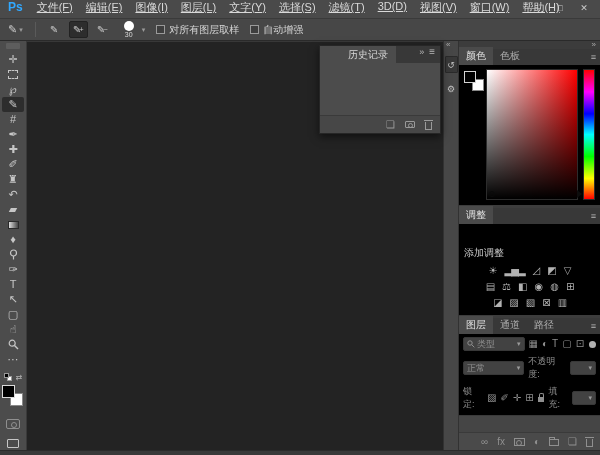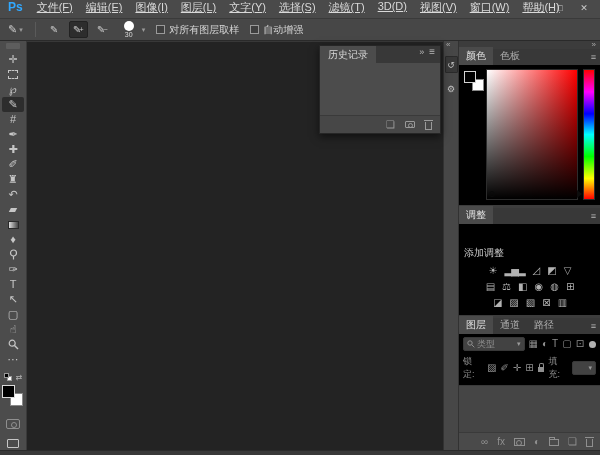--- a/index.html
+++ b/index.html
@@ -50,21 +50,21 @@
   .big-sw .b { position:absolute; width:13px; height:13px; background:#fff; border:1px solid #888; top:8px; left:9px; }
   .i-qmask { width:14px; height:10px; border:1px solid #8f8f8f; border-radius:2px; position:relative; display:inline-block; margin-top:10px; }
   .i-qmask::before { content:""; position:absolute; left:4px; top:2px; width:4px; height:4px; border:1px solid #8f8f8f; border-radius:50%; }
   .i-screen { width:12px; height:9px; border:1px solid #c6c6c6; display:inline-block; margin-top:10px; border-radius:1px; }
 
   
   #canvas { flex:1; background:#232323; position:relative; border-left:1px solid #3a3a3a; border-top:1px solid #383838; min-width:0; }
 
   
   #history-panel { position:absolute; left:292px; top:3px; width:122px; background:#4c4c4c; border:1px solid #262626; box-shadow:0 3px 8px rgba(0,0,0,.55); }
-  .hp-header { height:17px; background:#383838; display:flex; align-items:flex-start; }
+  .hp-header { height:17px; background:#383838; display:flex; align-items:flex-start;margin-left:20px; }
   .hp-tab { background:#4c4c4c; color:#d8d8d8; font-size:10px; padding:2px 8px 2px; white-space:nowrap; }
   .hp-hicons { margin-left:auto; display:flex; align-items:center; gap:5px; padding:0 5px 3px 0; color:#b9b9b9; }
   .hp-body { height:52px; }
   .hp-footer { height:18px; border-top:1px solid #3a3a3a; background:#474747; display:flex; justify-content:flex-end; align-items:center; gap:10px; padding-right:8px; color:#9a9a9a; }
 
   
   .i-camera { display:inline-block; width:10px; height:7px; border:1px solid currentColor; border-radius:1px; position:relative; }
   .i-camera::before { content:""; position:absolute; left:2px; top:1px; width:3px; height:3px; border:1px solid currentColor; border-radius:50%; }
   .i-trash { display:inline-block; width:7px; height:8px; border:1px solid currentColor; border-top:none; position:relative; margin-top:2px; }
   .i-trash::before { content:""; position:absolute; top:-2px; left:-2px; width:9px; height:1px; background:currentColor; }
@@ -371,20 +371,30 @@
               <span class="chev">▾</span>
             </span>
             <span class="flt-icon">▦</span>
             <span class="flt-icon">◐</span>
             <span class="flt-icon">T</span>
             <span class="flt-icon">▢</span>
             <span class="flt-icon">⊡</span>
             <span class="toggle-dot"></span>
           </div>
           <div class="lr-row">
+            <span class="dd" style="width:62px;">
+              <span>正常</span>
+              <span class="chev">▾</span>
+            </span>
+            <span>不透明度:</span>
+            <span class="dd" style="width:26px;">
+                <span class="chev">▾</span>
+              </span>
+          </div>
+          <div class="lr-row">
             <span>锁定:</span>
             <span class="flt-icon">▨</span>
             <span class="flt-icon">✐</span>
             <span class="flt-icon">✛</span>
             <span class="flt-icon">⊞</span>
             <span class="i-lock"></span>
             <span>填充:</span>
             <span class="dd" style="width:24px;">
                 <span class="chev">▾</span>
               </span>

